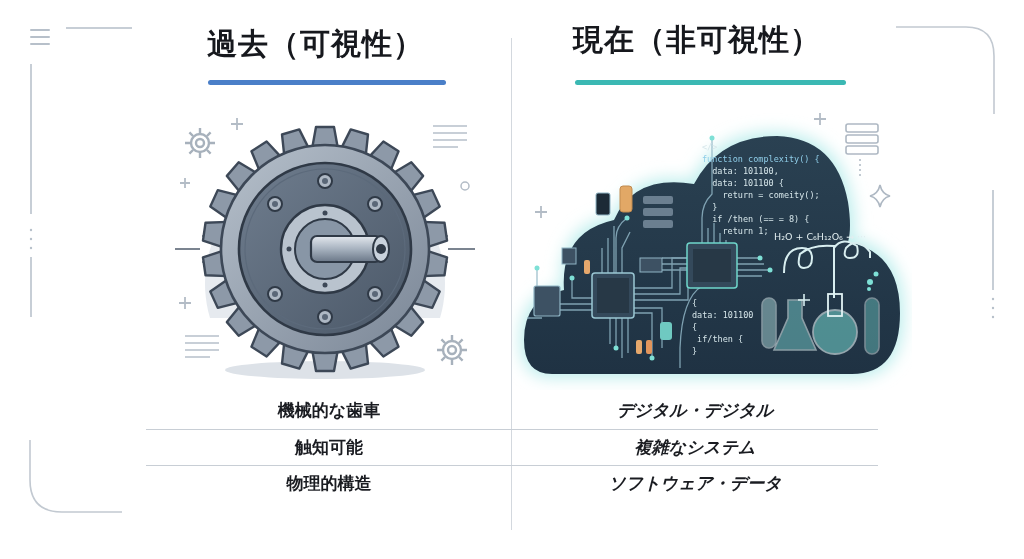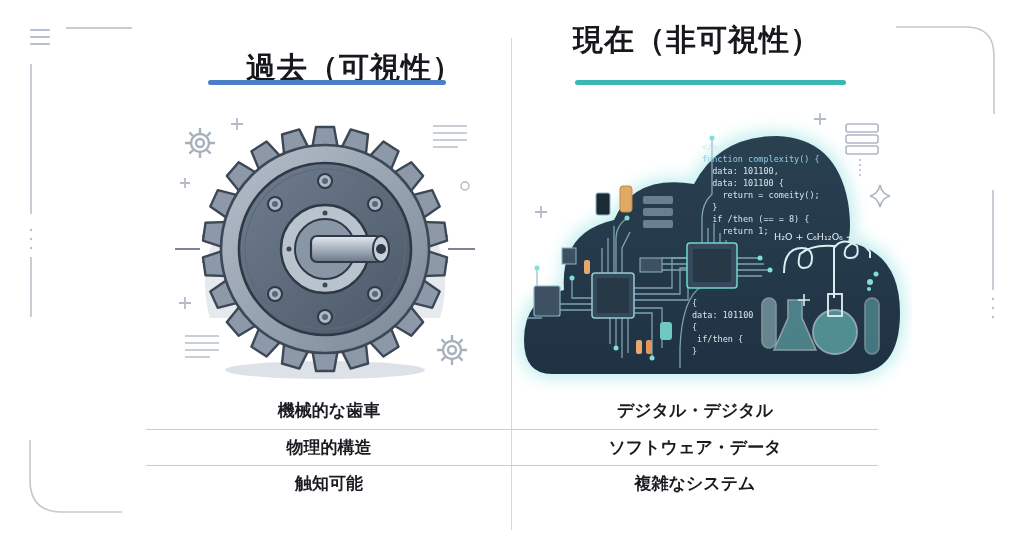--- a/index.html
+++ b/index.html
@@ -7,21 +7,21 @@
     body { position: relative; font-family: "DejaVu Sans", "Liberation Sans", sans-serif; color: #1b1d22; }
     .abs { position: absolute; }
     .frame-line { position: absolute; background: #c7ced6; }
     .title { position: absolute; font-weight: bold; font-size: 30px; letter-spacing: 1px; color: #16181d; white-space: nowrap; }
     .underline { position: absolute; height: 5px; border-radius: 3px; }
     .divider-v { position: absolute; left: 511px; top: 38px; width: 1px; height: 492px; background: #d3d8de; }
     .table { position: absolute; left: 146px; top: 392px; width: 732px; text-align: right; }
     .row { position: relative; height: 36.5px; display: flex; }
     .row + .row { border-top: 1.5px solid #c8ced5; }
     .cell { flex: 0 0 366px; display: flex; align-items: center; justify-content: center; font-weight: bold; font-size: 17px; color: #1a1c21; }
-    .cell.right { flex: 0 0 366px; }
+    .cell.right { flex: 0 0 366px; font-style: italic; }
     .cloud-code { font-family: "DejaVu Sans Mono", "Liberation Mono", monospace; font-size: 8.5px; fill: #d6e6ea; }
     .kw { fill: #8fcde8; }
   </style>
 </head>
 <body>
 
 <div>
 
   <svg class="abs" style="left:28px;top:28px" width="24" height="22">
     <rect x="2" y="1" width="20" height="2" rx="1" fill="#b7c0ca"></rect>
@@ -48,21 +48,21 @@
   <div class="frame-line" style="left:992px;top:190px;width:1.5px;height:100px;"></div>
   <svg class="abs" style="left:990px;top:296px" width="6" height="30">
     <circle cx="3" cy="3" r="1.2" fill="#b7c0ca"></circle>
       <circle cx="3" cy="12" r="1.2" fill="#b7c0ca"></circle>
       <circle cx="3" cy="21" r="1.2" fill="#b7c0ca"></circle>
   </svg>
 </div>
 
 <div class="divider-v"></div>
 
-<div class="title" style="left:207px;top:48px;margin-left:39px;">過去（可視性）</div>
+<div class="title" style="left:207px;top:24px;">過去（可視性）</div>
 <div class="underline" style="left:208px;top:80px;width:238px;background:#4a7fc8;"></div>
 
 <div class="title" style="left:573px;top:20px;">現在（非可視性）</div>
 <div class="underline" style="left:575px;top:80px;width:271px;background:#3bb8b3;"></div>
 
 <svg class="abs" style="left:170px;top:108px" width="310" height="282" viewBox="0 0 310 282">
   <defs>
     <radialGradient id="bgHalo" cx="50%" cy="50%" r="50%">
       <stop offset="0%" stop-color="#eef1f5"></stop>
         <stop offset="100%" stop-color="#e6eaef"></stop>
@@ -277,20 +277,20 @@
     </g>
   <path d="M368 77 Q 370 86 378 88 Q 370 90 368 99 Q 366 90 358 88 Q 366 86 368 77 Z" fill="none" stroke="#aeb8c3" stroke-width="1.6"></path>
 </svg>
 
 <div class="table">
   <div class="row">
     <div class="cell">機械的な歯車</div>
     <div class="cell right">デジタル・デジタル</div>
   </div>
   <div class="row">
+    <div class="cell">触知可能</div>
+    <div class="cell right">複雑なシステム</div>
+  </div>
+  <div class="row">
     <div class="cell">物理的構造</div>
     <div class="cell right">ソフトウェア・データ</div>
   </div>
-  <div class="row">
-    <div class="cell">触知可能</div>
-    <div class="cell right">複雑なシステム</div>
-  </div>
 </div>
 
 </body></html>

